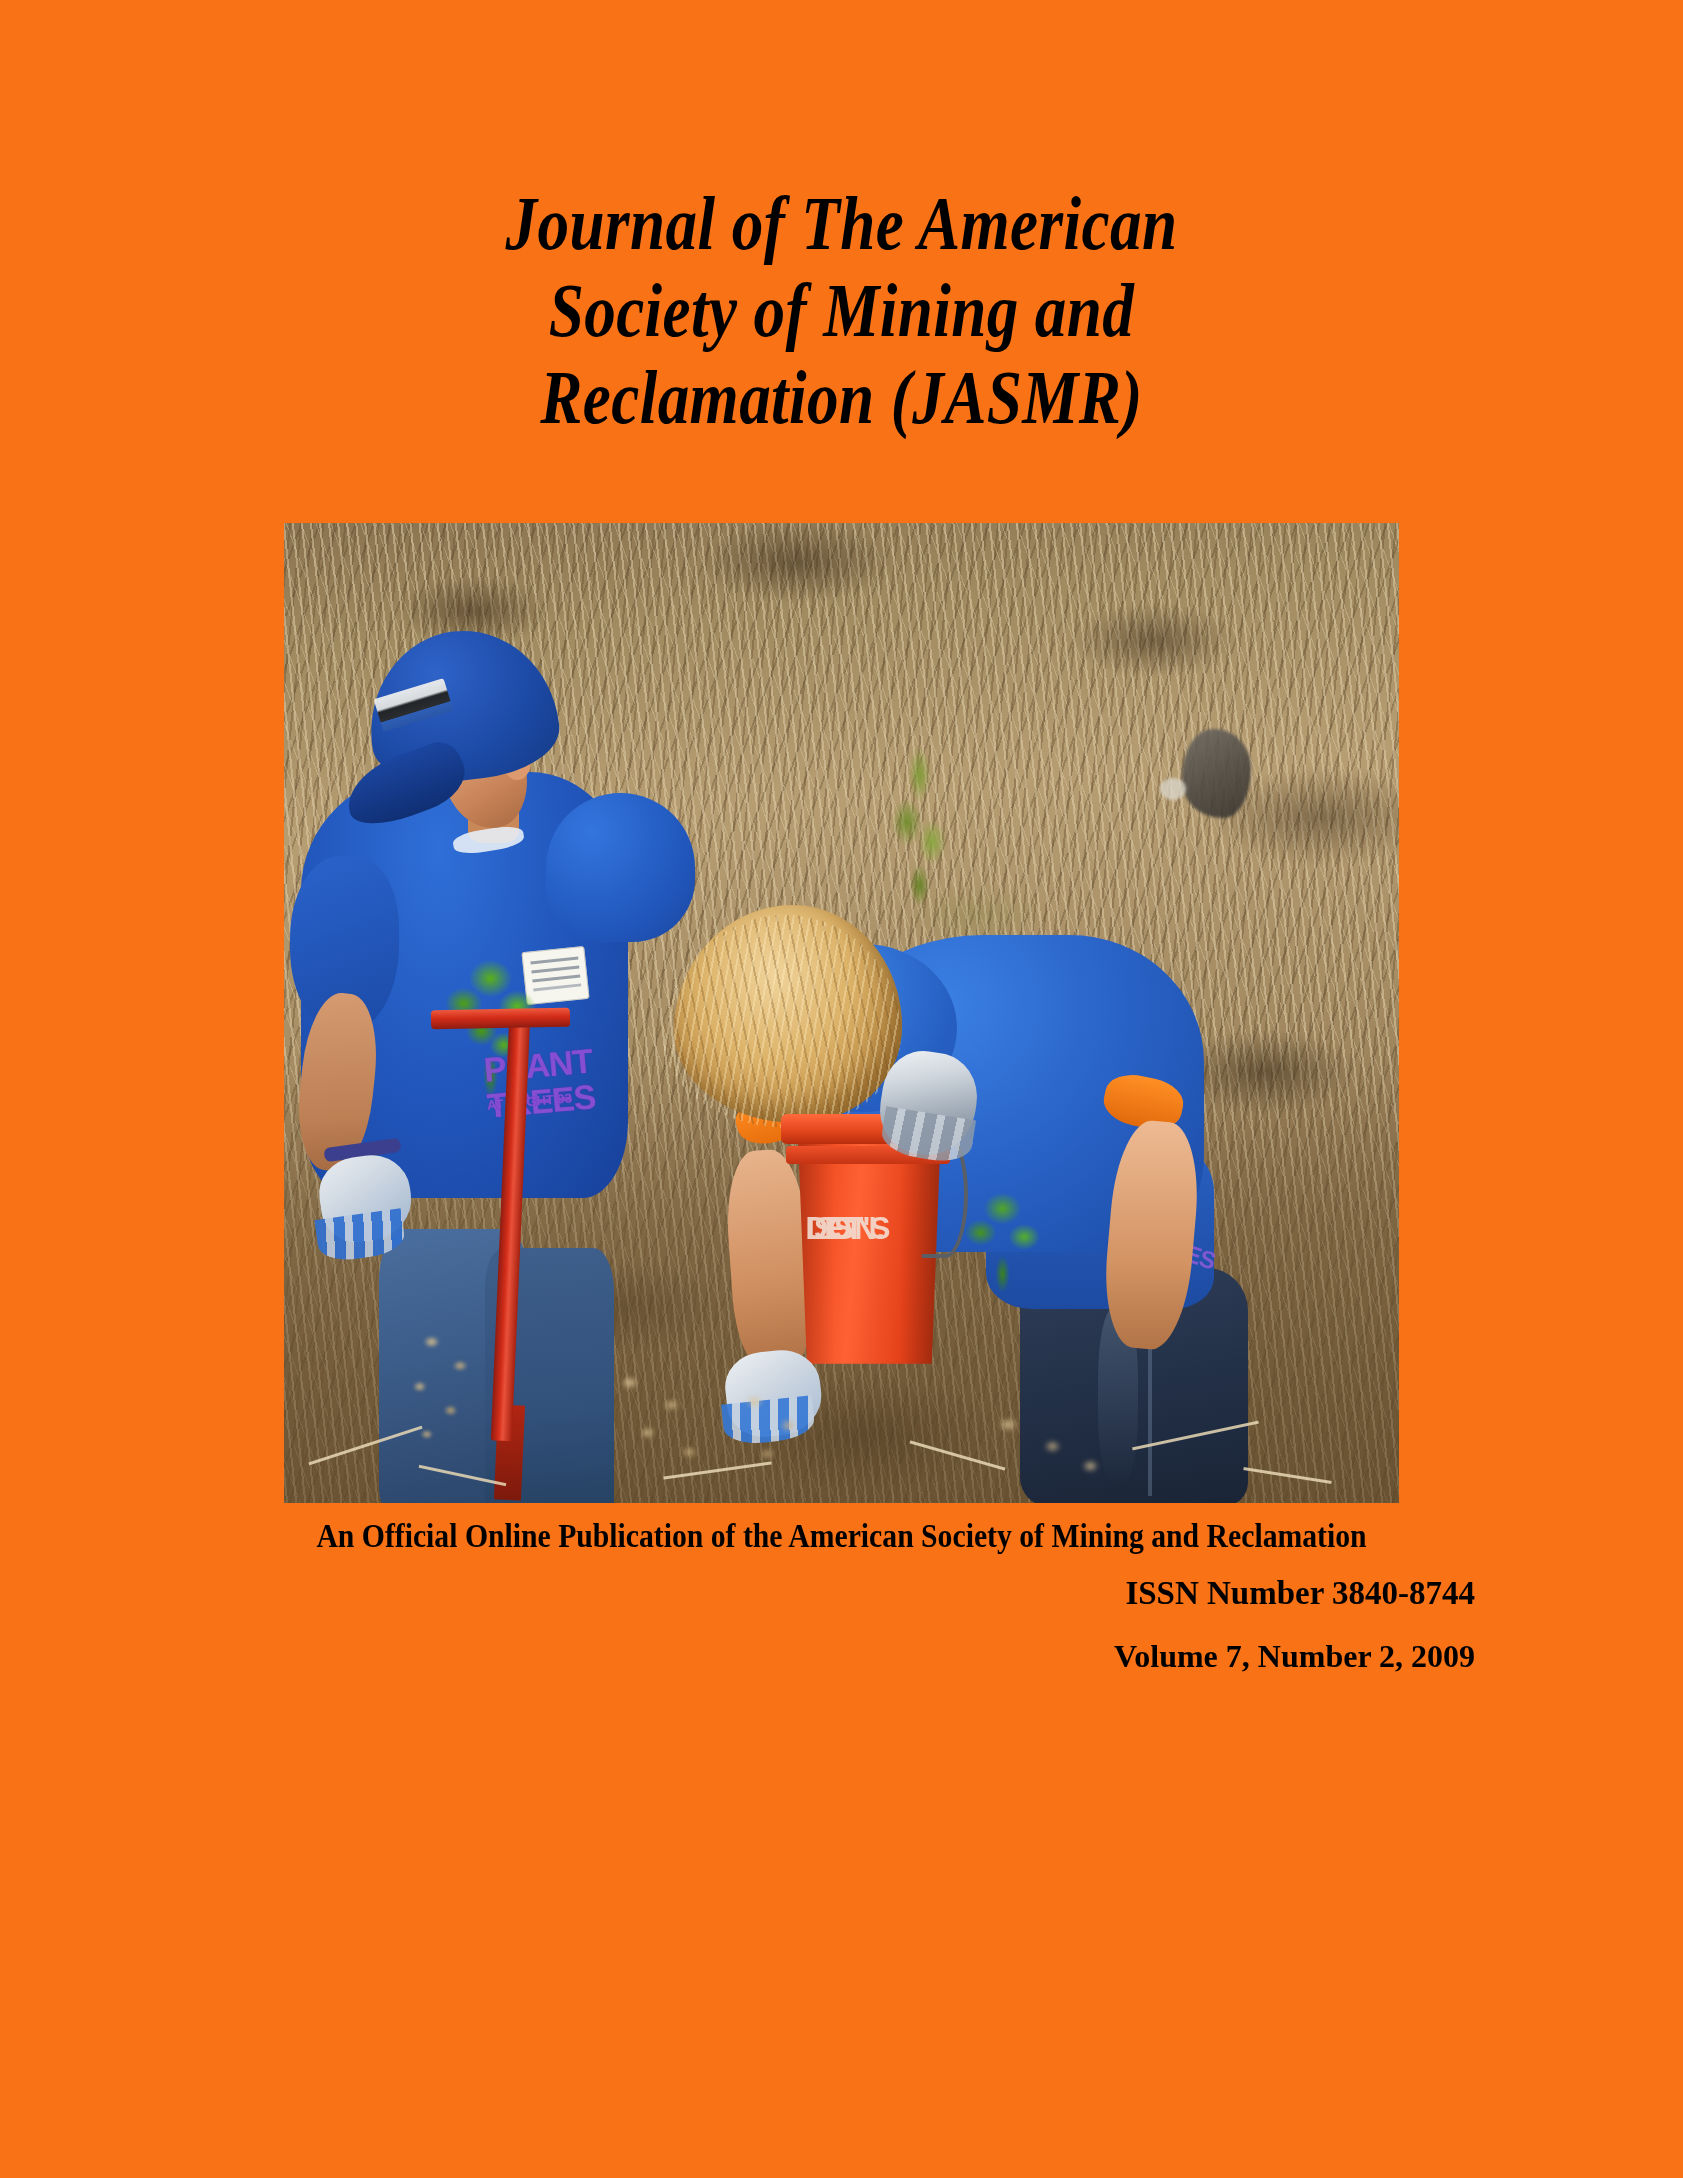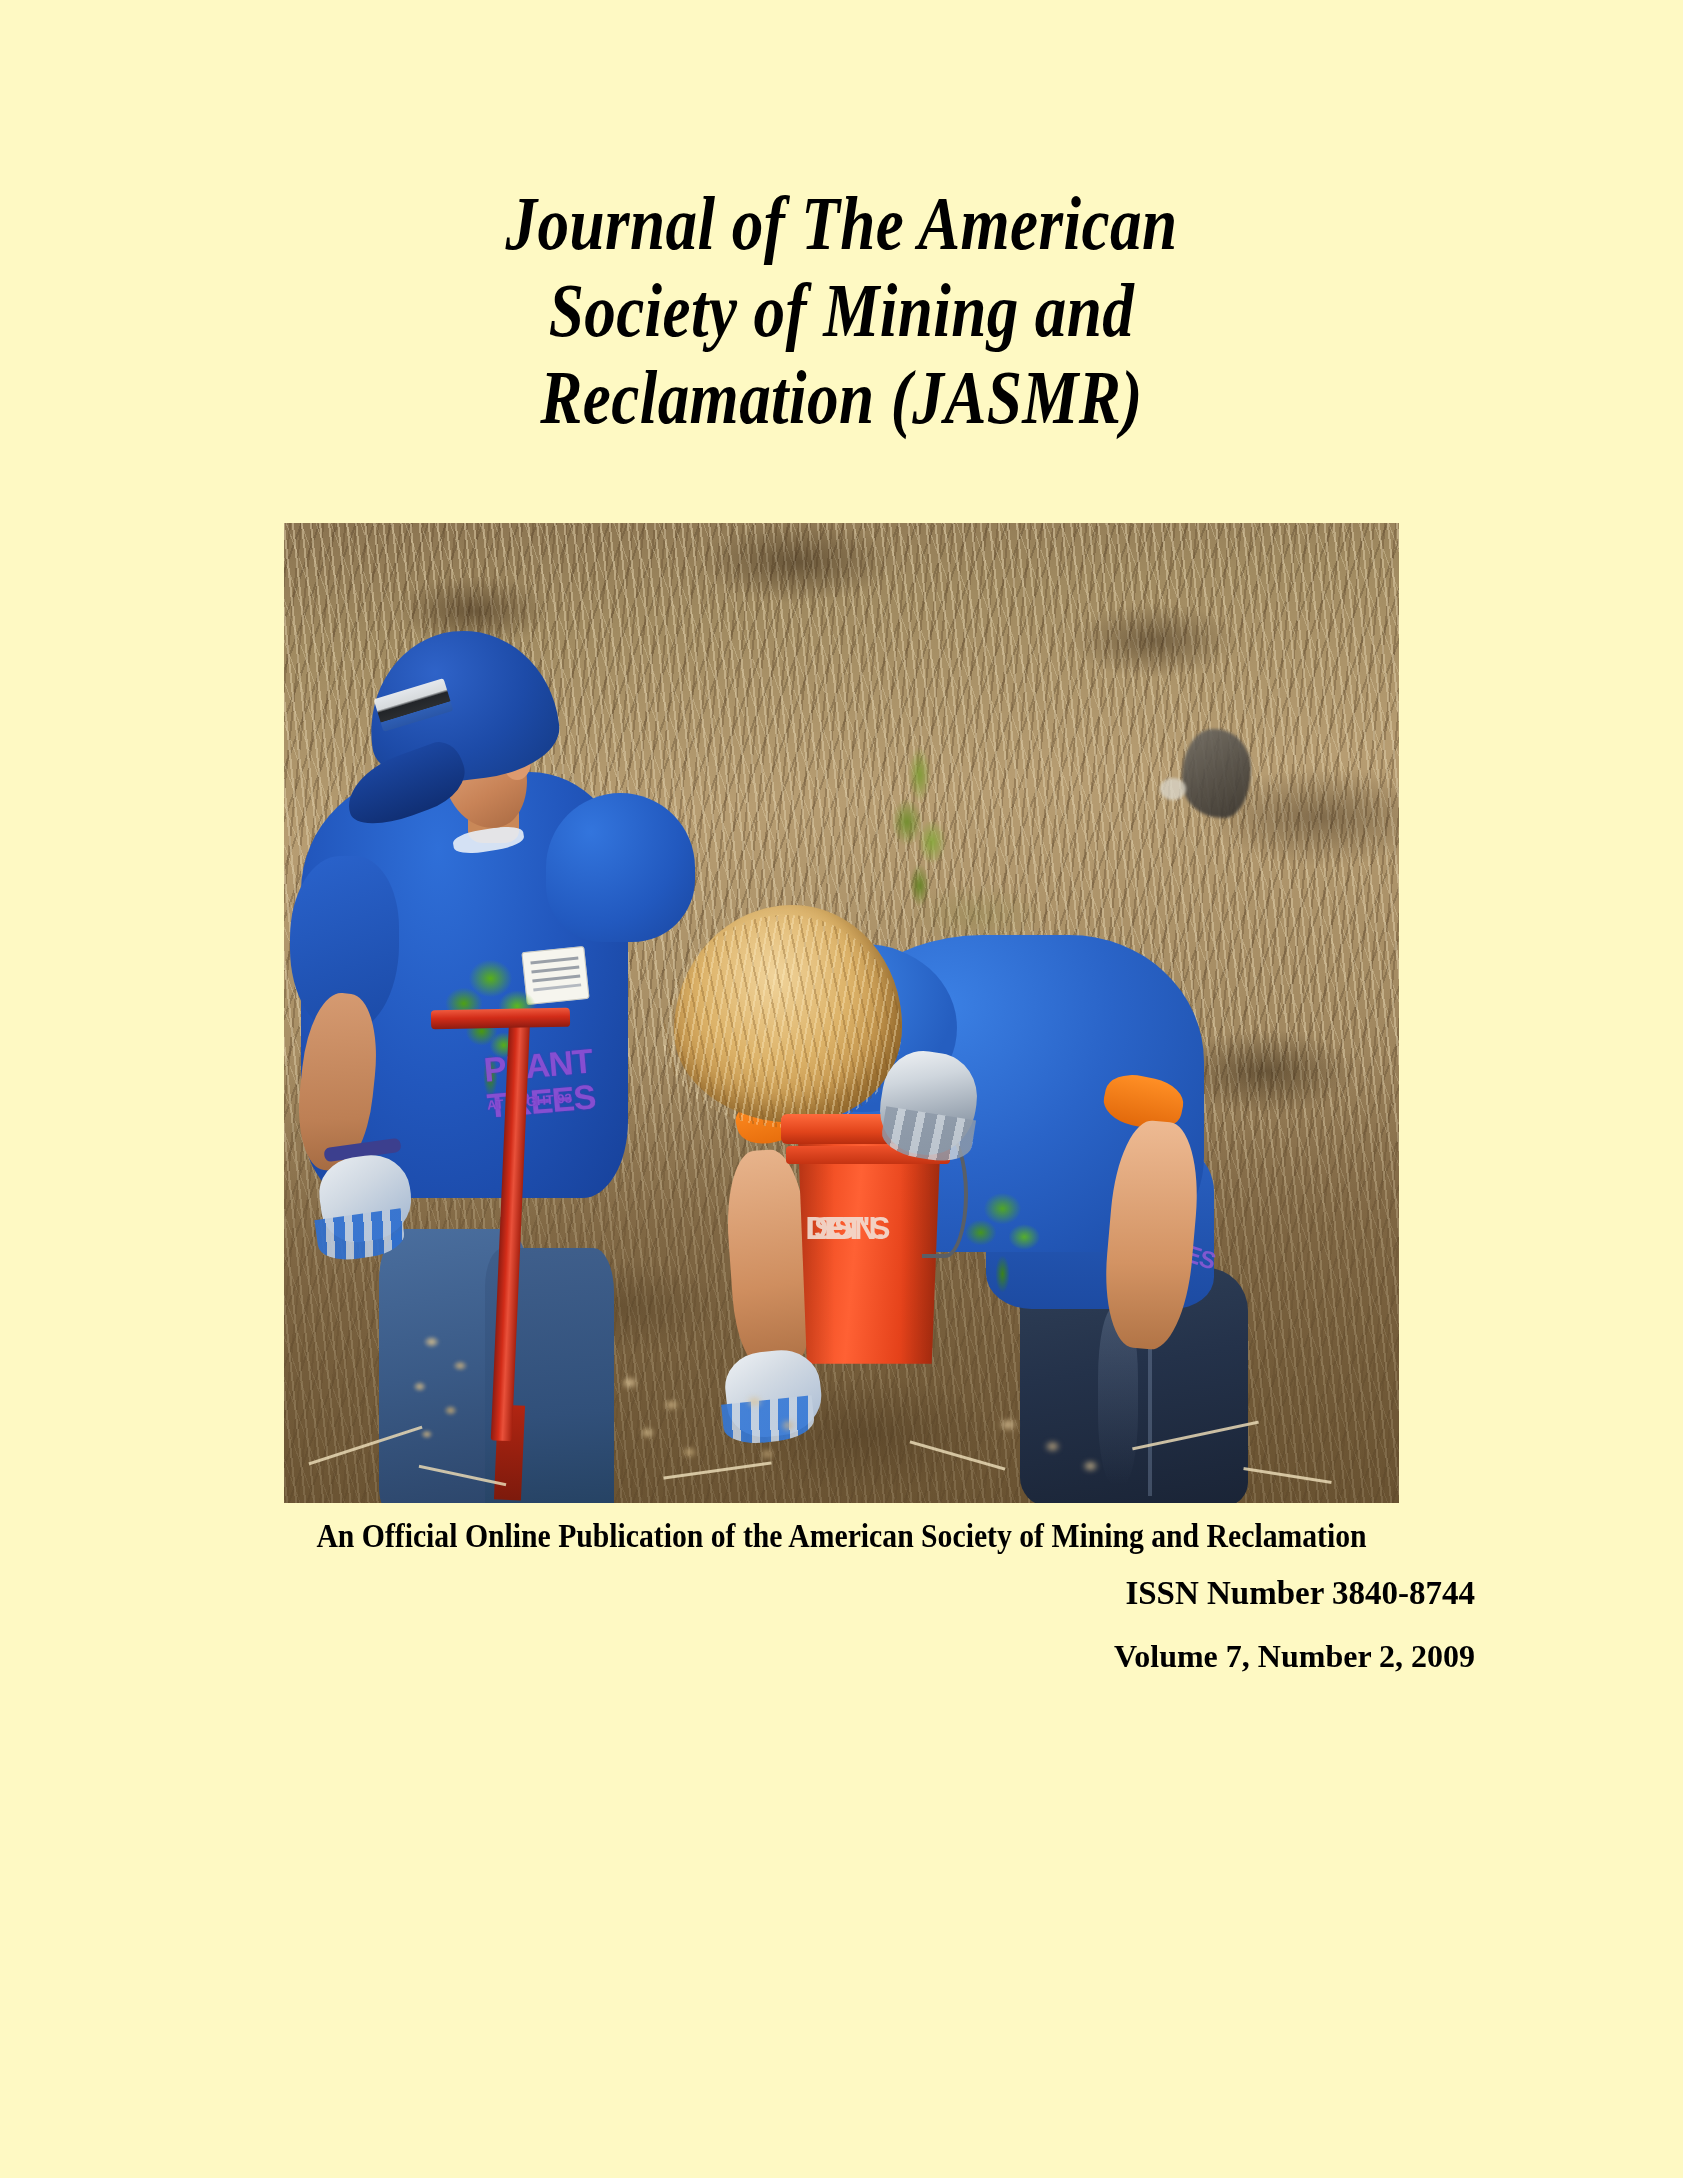--- a/index.html
+++ b/index.html
@@ -11,21 +11,21 @@
     width: 1683px;
     height: 2178px;
     position: relative;
     font-family: "Liberation Serif", "DejaVu Serif", serif;
     overflow: hidden;
   }
 
   .page {
     position: absolute;
     inset: 0;
-    background: #fef9c3;
+    background: #f97316;
   }
 
   
   .title-block {
     position: absolute;
     left: 0;
     top: 180px;
     width: 1683px;
     text-align: center;
   }

